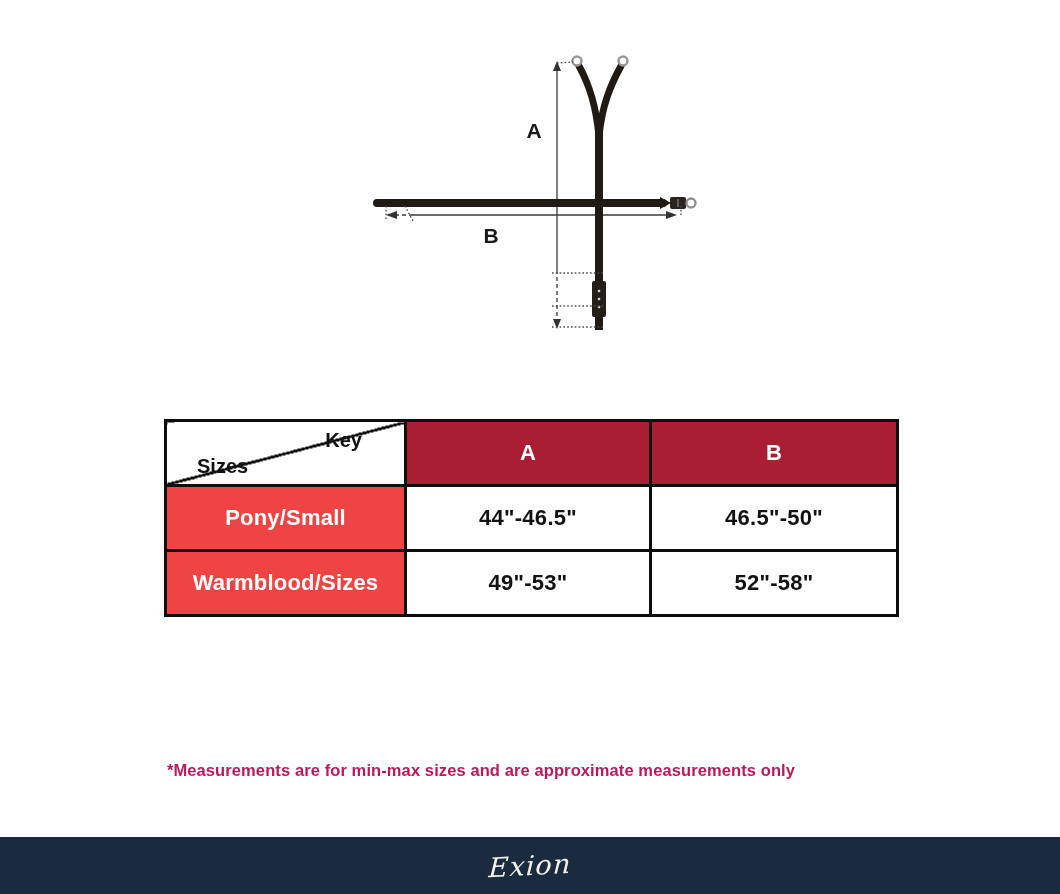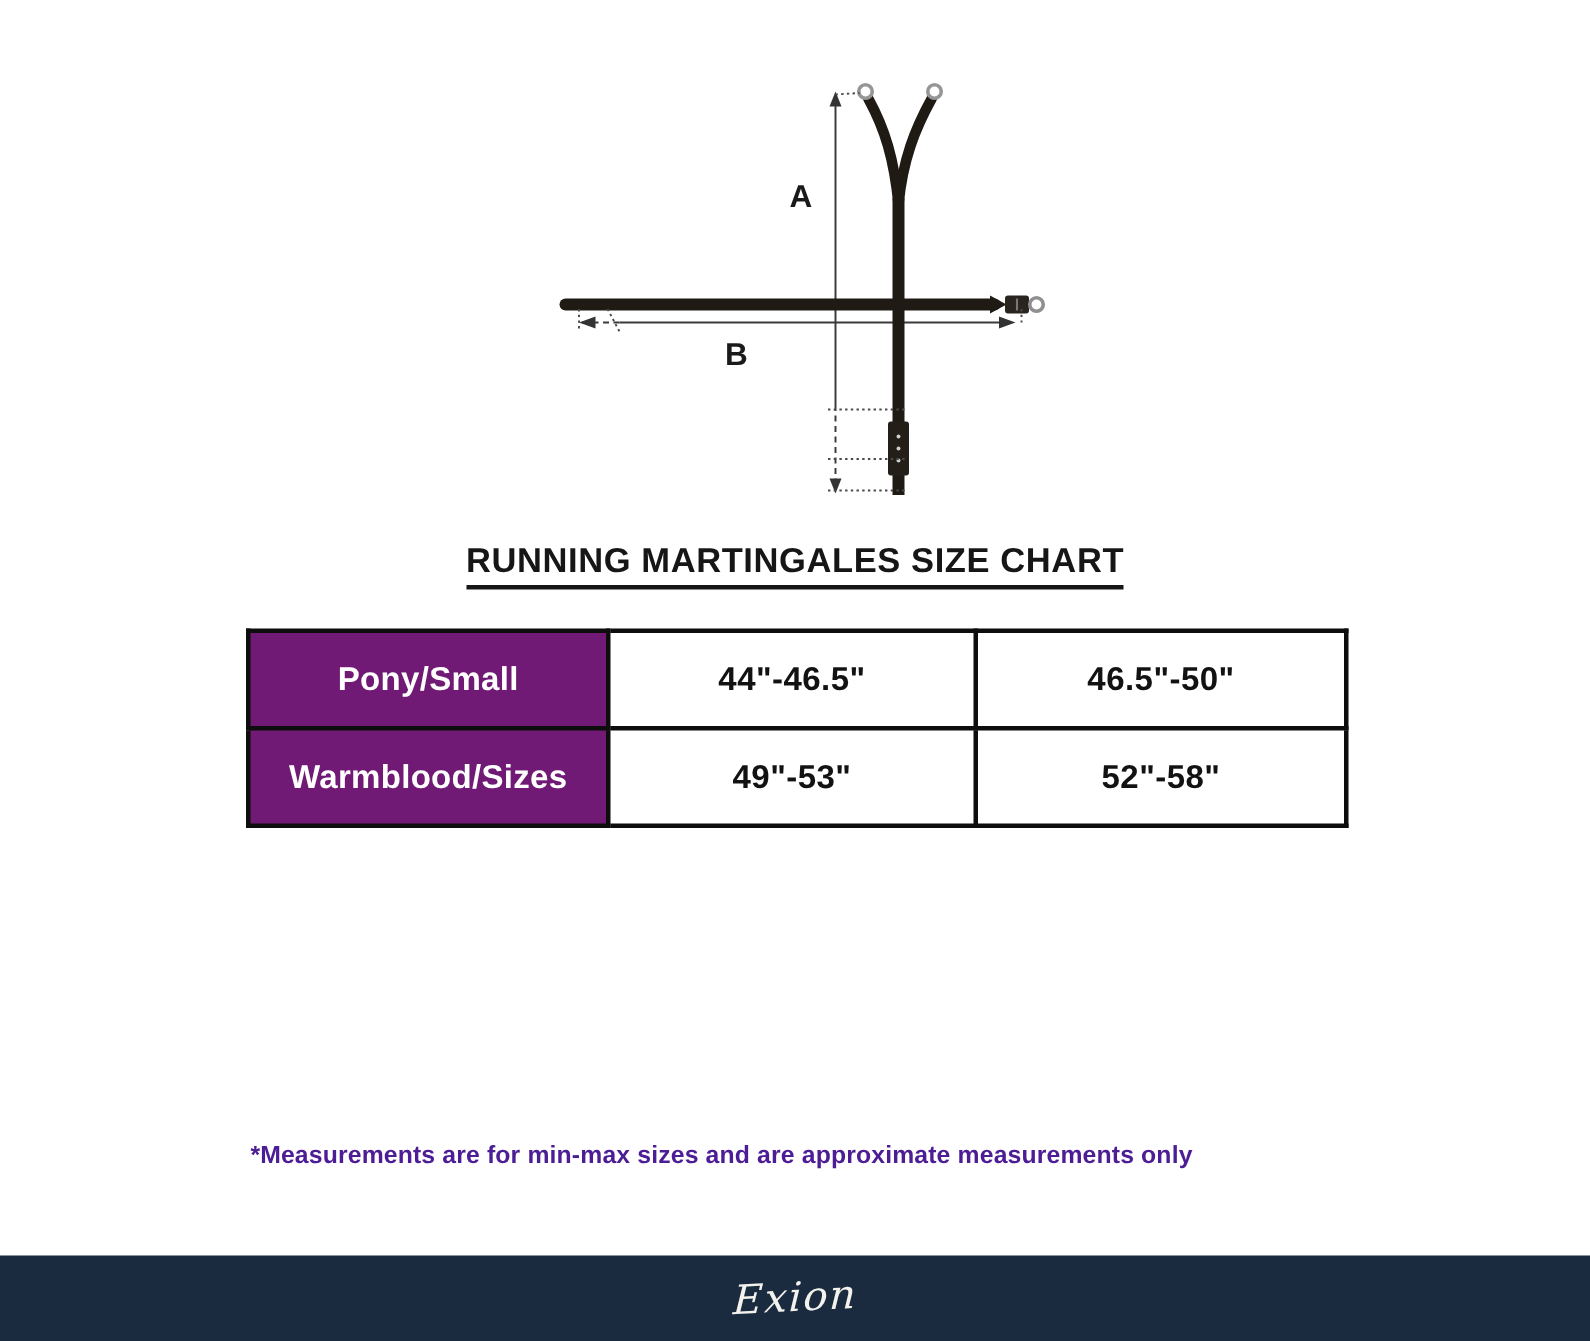--- a/index.html
+++ b/index.html
@@ -23,26 +23,26 @@
   .size-table td{border:3px solid #0d0d0d;text-align:center;vertical-align:middle;padding:0;}
   .size-table .corner{
     position:relative;background:#ffffff;height:62px;
     background-image:linear-gradient(to bottom right,
       transparent calc(50% - 1.4px), #0d0d0d calc(50% - 1.4px),
       #0d0d0d calc(50% + 1.4px), transparent calc(50% + 1.4px));
   }
   .corner .key{position:absolute;top:7px;right:42px;font-size:20px;font-weight:bold;color:#111;}
   .corner .sizes{position:absolute;bottom:6px;left:30px;font-size:20px;font-weight:bold;color:#111;}
   .size-table .col-head{background:#a91e33;color:#ffffff;font-size:22px;font-weight:bold;height:62px;}
-  .size-table .row-head{background:#701a75;color:#ffffff;font-size:22px;font-weight:bold;height:62px;letter-spacing:.2px;}
+  .size-table .row-head{background:#ef4444;color:#ffffff;font-size:22px;font-weight:bold;height:62px;letter-spacing:.2px;}
   .size-table .val{background:#ffffff;color:#121212;font-size:22px;font-weight:bold;height:62px;letter-spacing:.3px;}
   
   .footnote{
     position:absolute;left:0;top:761px;width:962px;text-align:center;
-    font-size:16.5px;font-weight:bold;color:#4c1d95;letter-spacing:.1px;
+    font-size:16.5px;font-weight:bold;color:#be185d;letter-spacing:.1px;
   }
   
   .footer-bar{
     position:absolute;left:0;bottom:0;width:1060px;height:57px;background:#1a2b40;
     display:flex;align-items:center;justify-content:center;
   }
   .brand{
     font-family:"DejaVu Serif", serif;font-style:italic;font-size:27px;color:#f3f2ec;
     transform:skewX(-6deg) rotate(-3deg);letter-spacing:1px;
   }
@@ -96,31 +96,36 @@
       <line x1="552" y1="327" x2="604" y2="327"></line>
       <line x1="386" y1="206" x2="386" y2="221"></line>
       <line x1="413" y1="206" x2="421" y2="221" transform="translate(-8,0)"></line>
       <line x1="681" y1="206" x2="681" y2="215"></line>
     </g>
 
     <text class="dim-label" x="534" y="138" text-anchor="middle">A</text>
     <text class="dim-label" x="491" y="243" text-anchor="middle">B</text>
   </svg>
 
-  <div class="title-wrap">
-    <span class="title">RUNNING MARTINGALES SIZE CHART</span>
-  </div>
 
   <table class="size-table">
     <colgroup>
         <col style="width:240px">
         <col style="width:245px">
         <col style="width:247px">
       </colgroup>
     <tbody>
+      <tr>
+        <td class="corner">
+          <span class="key">Key</span>
+          <span class="sizes">Sizes</span>
+        </td>
+        <td class="col-head">A</td>
+        <td class="col-head">B</td>
+      </tr>
       <tr>
         <td class="row-head">Pony/Small</td>
         <td class="val">44"-46.5"</td>
         <td class="val">46.5"-50"</td>
       </tr>
       <tr>
         <td class="row-head">Warmblood/Sizes</td>
         <td class="val">49"-53"</td>
         <td class="val">52"-58"</td>
       </tr>

